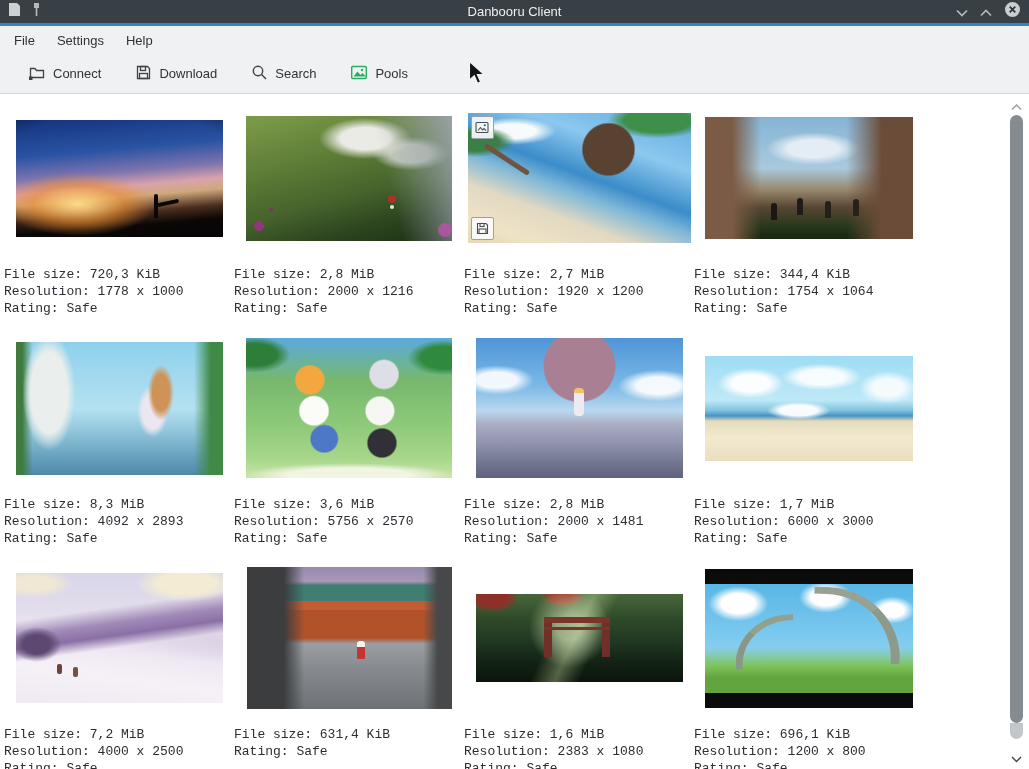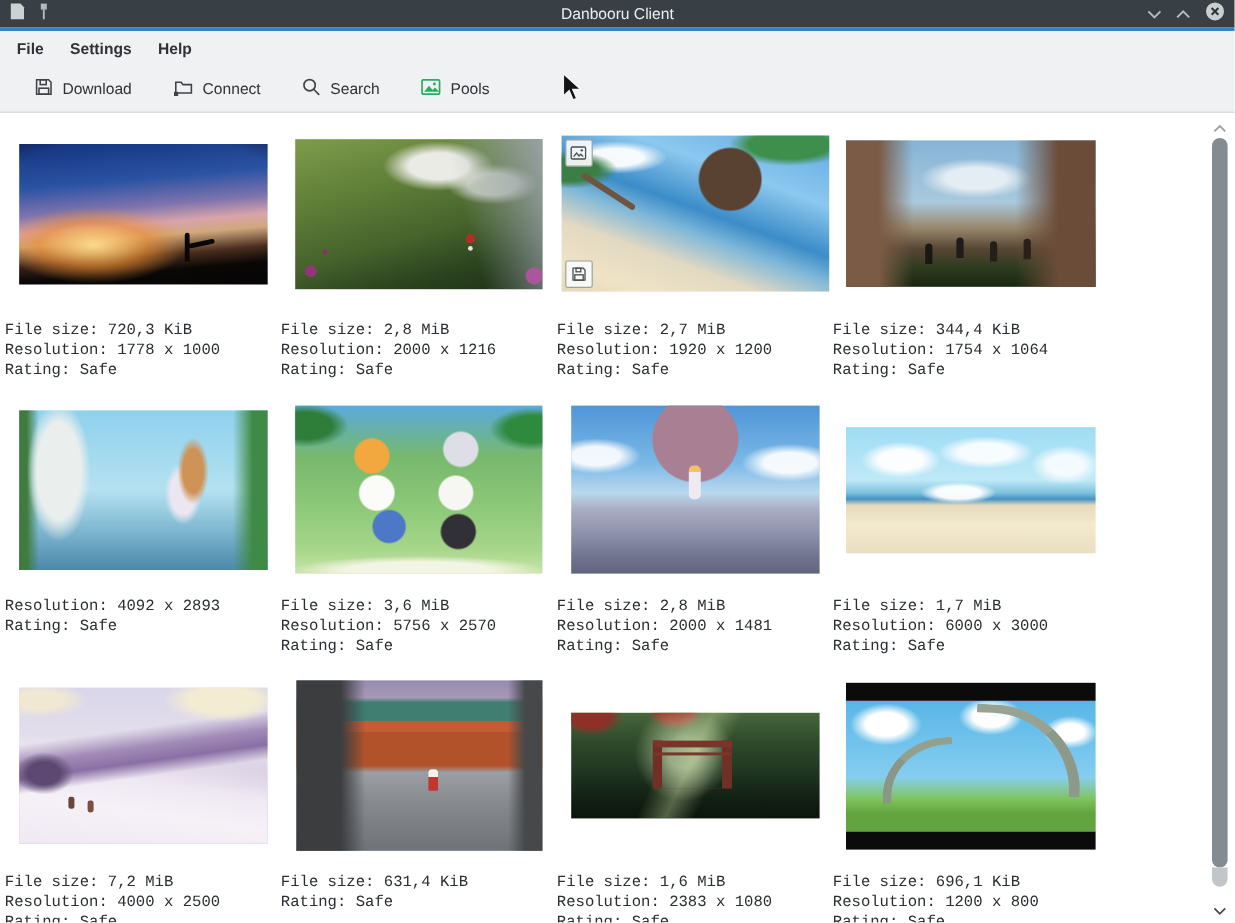--- a/index.html
+++ b/index.html
@@ -7,21 +7,21 @@
   .window { position:relative; width:1029px; height:769px; background:#fff; overflow:hidden; }
 
   
   .titlebar { position:absolute; top:0; left:0; right:0; height:23px; background:#394045; display:flex; align-items:center; padding:0 8px; }
   .titlebar .tb-left { display:flex; align-items:center; gap:10px; }
   .titlebar .tb-title { position:absolute; left:0; right:0; text-align:center; color:#eceeef; font-size:13px; pointer-events:none; }
   .titlebar .tb-right { margin-left:auto; display:flex; align-items:center; gap:12px; z-index:2; }
   .accent-line { position:absolute; top:23px; left:0; right:0; height:3px; background:#3284c6; }
 
   
-  .menubar { position:absolute; top:26px; left:0; right:0; height:28px; background:#f0f1f2; display:flex; align-items:center; padding-left:14px;font-weight:bold; }
+  .menubar { position:absolute; top:26px; left:0; right:0; height:28px; background:#f0f1f2; display:flex; align-items:center; padding-left:14px; }
   .menu-item { font-size:13px; color:#2f3337; padding:5px 11px; cursor:default; }
   .menu-item:first-child { padding-left:0; }
 
   
   .toolbar { position:absolute; top:54px; left:0; right:0; height:40px; background:#f0f1f2; border-bottom:1px solid #d4d5d6; display:flex; align-items:center; padding-left:16px; }
   .tool-btn { display:flex; align-items:center; gap:7px; font-size:13px; color:#2f3337; padding:7px 12px; margin-right:10px; border-radius:3px; }
 
   
   .content { position:absolute; top:95px; left:0; right:0; bottom:0; background:#ffffff; }
   .grid { position:absolute; inset:0; padding:8px 0 0 4px; display:grid; grid-template-columns:repeat(4,230px); grid-auto-rows:230px; overflow:hidden;font-family:Liberation Mono, monospace; }
@@ -194,36 +194,36 @@
 
   <div class="menubar">
     <span class="menu-item">File</span>
     <span class="menu-item">Settings</span>
     <span class="menu-item">Help</span>
   </div>
 
   <div class="toolbar">
     <div class="tool-btn">
       <span>
+        <svg width="18" height="17" viewBox="0 0 18 17" fill="none" stroke="#3f4347" stroke-width="1.3">
+          <path d="M2.5 4.5h4.5l1.5 2h7v7H2.5z"></path>
+          <rect x="1" y="12.5" width="3.5" height="3.5" fill="#3f4347" stroke="none"></rect>
+        </svg>
+      </span>
+      <span>Connect</span>
+    </div>
+    <div class="tool-btn">
+      <span>
         <svg width="17" height="17" viewBox="0 0 17 17" fill="none" stroke="#3f4347" stroke-width="1.3">
           <path d="M2.5 2.5h10l2 2v10h-12z"></path>
           <rect x="5.5" y="2.5" width="5" height="4"></rect>
           <rect x="4.5" y="9.5" width="8" height="5"></rect>
         </svg>
       </span>
       <span>Download</span>
-    </div>
-    <div class="tool-btn">
-      <span>
-        <svg width="18" height="17" viewBox="0 0 18 17" fill="none" stroke="#3f4347" stroke-width="1.3">
-          <path d="M2.5 4.5h4.5l1.5 2h7v7H2.5z"></path>
-          <rect x="1" y="12.5" width="3.5" height="3.5" fill="#3f4347" stroke="none"></rect>
-        </svg>
-      </span>
-      <span>Connect</span>
     </div>
     <div class="tool-btn">
       <span>
         <svg width="17" height="17" viewBox="0 0 17 17" fill="none" stroke="#3f4347" stroke-width="1.4">
           <circle cx="7" cy="7" r="4.7"></circle>
             <line x1="10.6" y1="10.6" x2="15" y2="15"></line>
         </svg>
       </span>
       <span>Search</span>
     </div>
@@ -299,20 +299,21 @@
           <div>Resolution: 1754 x 1064</div>
           <div>Rating: Safe</div>
         </div>
       </div>
 
       <div class="card">
         <div class="thumb-region">
             <div class="thumb t5 art-spiral"></div>
           </div>
         <div class="meta">
+          <div>File size: 8,3 MiB</div>
           <div>Resolution: 4092 x 2893</div>
           <div>Rating: Safe</div>
         </div>
       </div>
 
       <div class="card">
         <div class="thumb-region">
             <div class="thumb t6 art-picnic"></div>
           </div>
         <div class="meta">

